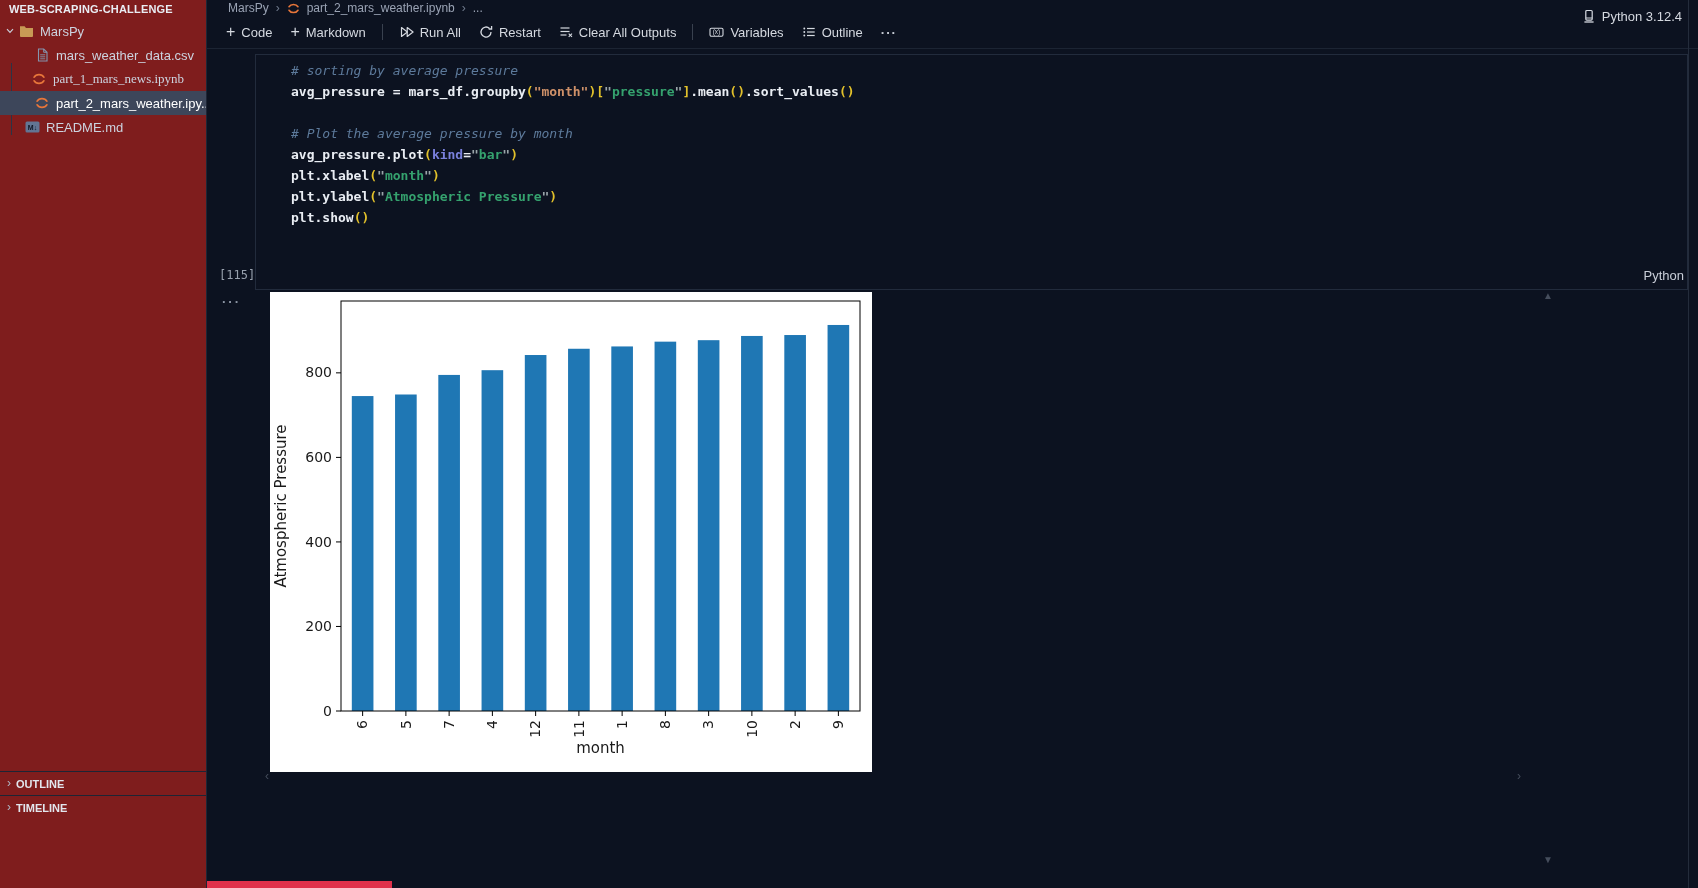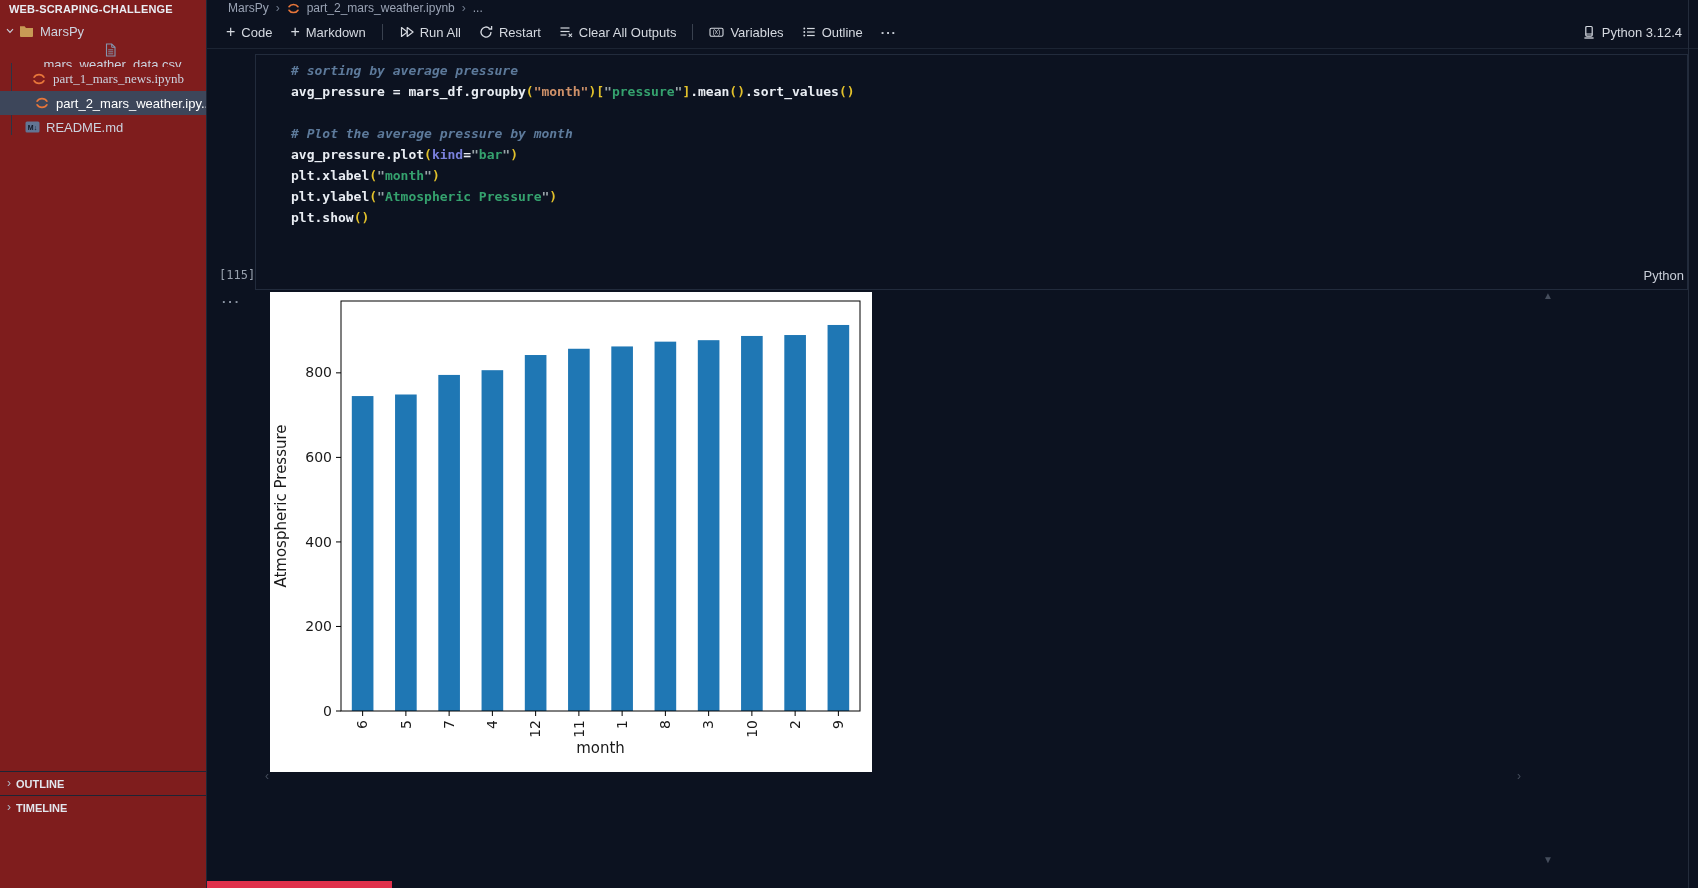--- a/index.html
+++ b/index.html
@@ -28,31 +28,31 @@
   .breadcrumb{display:flex;align-items:center;gap:7px;height:16px;padding-left:21px;
               font-size:12px;color:#9aa3b4;white-space:nowrap;}
   .bc-sep{color:#6f7a8c;}
   .bc-item{cursor:pointer;}
   .nb-toolbar{display:flex;align-items:center;height:32px;padding-left:10px;border-bottom:1px solid #1c2433;}
   .tb-btn{display:flex;align-items:center;gap:6px;padding:0 9px;font-size:13px;color:#d5d9e0;height:32px;cursor:pointer;}
   .tb-divider{width:1px;height:16px;background:#39414f;margin:0 7px;}
   .tb-ic{display:flex;align-items:center;}
   .ic-plus{font-size:16px;font-weight:400;line-height:14px;color:#d5d9e0;}
   .tb-more{font-weight:bold;letter-spacing:1px;color:#c6cbd4;}
-  .kernel{position:absolute;right:16px;top:16px;height:32px;display:flex;align-items:center;gap:6px;
+  .kernel{position:absolute;right:16px;top:0;height:32px;display:flex;align-items:center;gap:6px;
           font-size:13px;color:#d5d9e0;cursor:pointer;}
 
   
   .cell{position:absolute;left:48px;top:54px;width:1433px;height:236px;border:1px solid #222b3c;
         box-sizing:border-box;background:#0c1220;}
   .code-area{position:absolute;left:35px;top:5px;font-family:"DejaVu Sans Mono","Liberation Mono",monospace;
              font-size:13px;font-weight:bold;}
   .code-line{height:21px;line-height:21px;white-space:pre;}
   .tok-p{color:#e9edf3}
-  .tok-c{color:#5d7a9b;font-style:italic;font-weight:bold}
+  .tok-c{color:#5d7a9b;font-style:italic;font-weight:normal}
   .tok-y{color:#e2c12b}
   .tok-g{color:#35a26e}
   .tok-o{color:#cf9169}
   .tok-k{color:#7a81dd}
   .tok-q{color:#9aa5a9}
   .exec-count{position:absolute;left:12px;top:268px;font-family:"DejaVu Sans Mono",monospace;
               font-size:12px;font-weight:normal;color:#97a0ad;}
   .lang-label{position:absolute;right:14px;top:268px;font-size:13px;color:#c9ced8;cursor:pointer;margin-left:28px;}
 
   
@@ -82,21 +82,21 @@
               <path d="M2 3.2 L5 6.4 L8 3.2" stroke="#c9cfda" stroke-width="1.2" fill="none"></path>
             </svg>
           </span>
           <span class="tree-icon">
             <svg width="15" height="12" viewBox="0 0 15 12">
               <path d="M1 1.2 h4.6 l1.4 1.8 H14 v8 a.9.9 0 0 1-.9.9 H1.9 A.9.9 0 0 1 1 11 Z" fill="#c89a55"></path>
             </svg>
           </span>
           <span>MarsPy</span>
         </div>
-        <div class="tree-row" style="padding-left: 19px; flex-direction: column;">
+        <div class="tree-row" style="padding-left: 19px;">
           <span class="chev-slot"></span>
           <span class="tree-icon">
             <svg width="11" height="14" viewBox="0 0 11 14">
               <path d="M1.5 1 h5.2 L10 4.3 V13 H1.5 Z" fill="none" stroke="#8494ad" stroke-width="1.1"></path>
               <path d="M6.7 1 v3.3 H10" fill="none" stroke="#8494ad" stroke-width="1"></path>
               <line x1="3.2" y1="6.8" x2="8.2" y2="6.8" stroke="#8494ad" stroke-width=".9"></line>
               <line x1="3.2" y1="8.8" x2="8.2" y2="8.8" stroke="#8494ad" stroke-width=".9"></line>
               <line x1="3.2" y1="10.8" x2="8.2" y2="10.8" stroke="#8494ad" stroke-width=".9"></line>
             </svg>
           </span>

